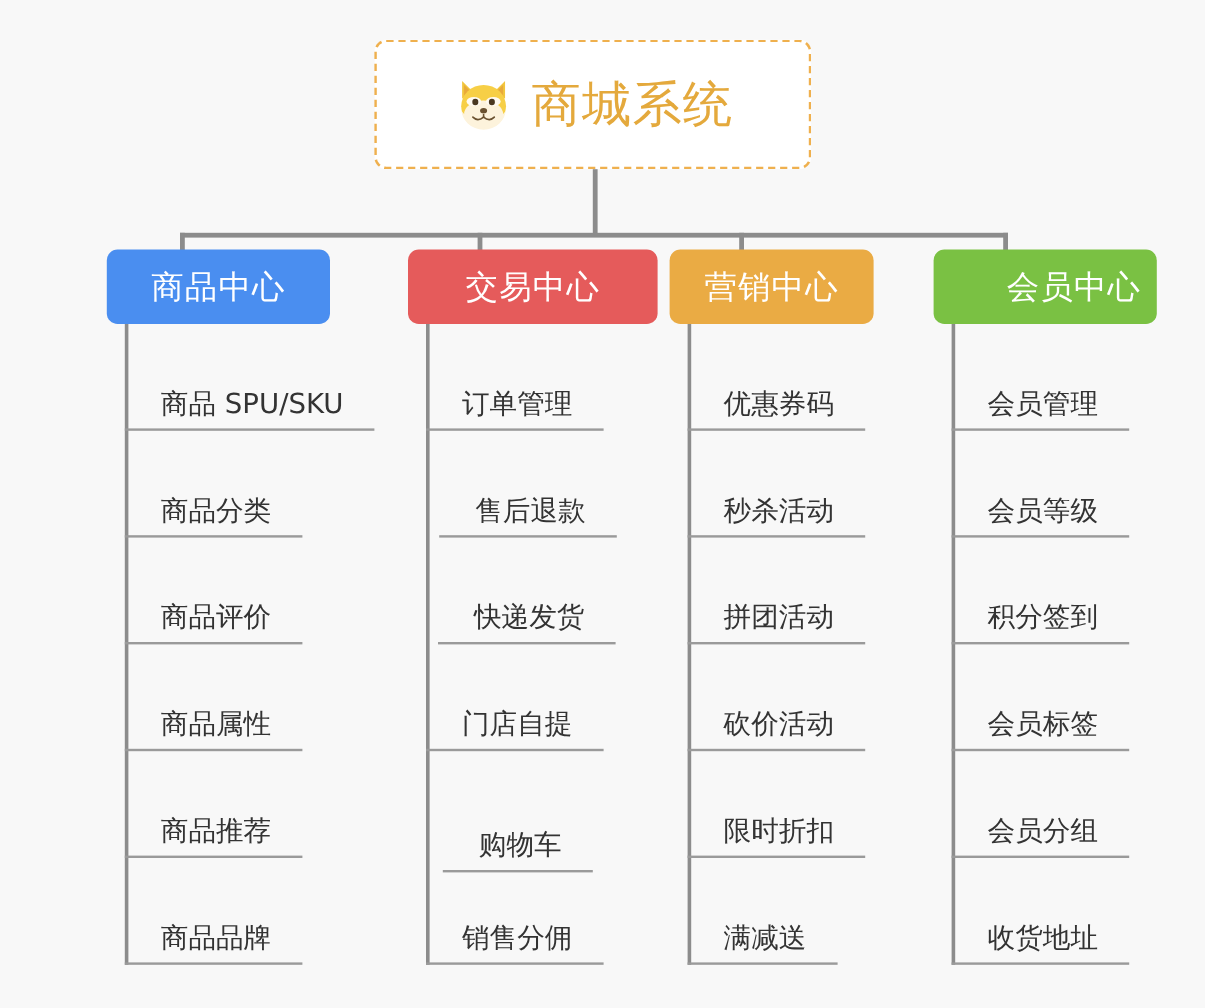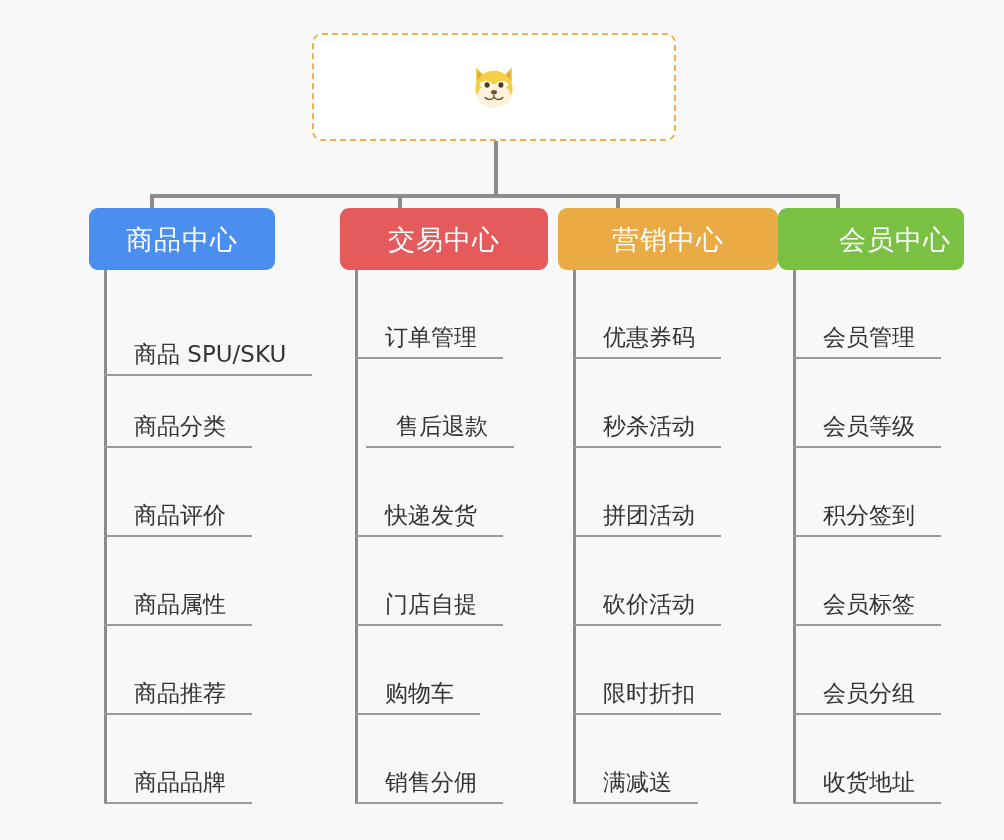--- a/index.html
+++ b/index.html
@@ -112,36 +112,37 @@
       <ellipse cx="32" cy="42" rx="20" ry="14" fill="#fdf3dc"></ellipse>
       <ellipse cx="22" cy="29" rx="7.5" ry="4.6" fill="#fffaf0"></ellipse>
       <ellipse cx="42" cy="29" rx="7.5" ry="4.6" fill="#fffaf0"></ellipse>
       <ellipse cx="23.5" cy="29.5" rx="3.1" ry="3.3" fill="#4a3820"></ellipse>
       <ellipse cx="40.5" cy="29.5" rx="3.1" ry="3.3" fill="#4a3820"></ellipse>
       <ellipse cx="32" cy="38.5" rx="3.6" ry="2.7" fill="#6b5230"></ellipse>
       <path d="M32 41.5 L32 45" stroke="#6b5230" stroke-width="1.6" fill="none"></path>
       <path d="M32 45 q-6 5 -11 0" stroke="#6b5230" stroke-width="1.7" fill="none" stroke-linecap="round"></path>
       <path d="M32 45 q6 5 11 0" stroke="#6b5230" stroke-width="1.7" fill="none" stroke-linecap="round"></path>
     </svg>
+    <div class="root-title" style="color: rgb(228, 169, 60);">商城系统</div>
   </div>
 
   <div class="conn stem" style="background: rgb(140, 140, 140);"></div>
   <div class="conn hbar" style="background: rgb(140, 140, 140);"></div>
   <div class="conn drop" style="left: 150px; background: rgb(140, 140, 140);"></div>
   <div class="conn drop" style="left: 398px; background: rgb(140, 140, 140);"></div>
   <div class="conn drop" style="left: 616px; background: rgb(140, 140, 140);"></div>
   <div class="conn drop" style="left: 836px; background: rgb(140, 140, 140);"></div>
 
   <div class="column" style="left:57px;width:186px;">
     <div class="cat-box" style="background: rgb(74, 142, 240);">
       <span class="cat-label">商品中心</span>
     </div>
     <div class="spine" style="height: 534px;"></div>
     <div class="leaf-list">
-      <div class="leaf" style="top:17px;">
+      <div class="leaf" style="top:0px;">
           <div class="leaf-inner"><span class="leaf-label">商品 SPU/SKU</span></div>
         </div>
       <div class="leaf" style="top:89px;">
           <div class="leaf-inner"><span class="leaf-label">商品分类</span></div>
         </div>
       <div class="leaf" style="top:178px;">
           <div class="leaf-inner"><span class="leaf-label">商品评价</span></div>
         </div>
       <div class="leaf" style="top:267px;">
           <div class="leaf-inner"><span class="leaf-label">商品属性</span></div>
@@ -160,36 +161,36 @@
       <span class="cat-label">交易中心</span>
     </div>
     <div class="spine" style="height: 534px;"></div>
     <div class="leaf-list">
       <div class="leaf" style="top:0px;">
           <div class="leaf-inner"><span class="leaf-label">订单管理</span></div>
         </div>
       <div class="leaf" style="top:89px;padding-left:11px;">
           <div class="leaf-inner"><span class="leaf-label">售后退款</span></div>
         </div>
-      <div class="leaf" style="top:178px;">
+      <div class="leaf" style="top:178px;padding-left:10px;">
           <div class="leaf-inner"><span class="leaf-label">快递发货</span></div>
         </div>
       <div class="leaf" style="top:267px;">
           <div class="leaf-inner"><span class="leaf-label">门店自提</span></div>
         </div>
-      <div class="leaf" style="top:356px;">
+      <div class="leaf" style="top:368px;padding-left:14px;">
           <div class="leaf-inner"><span class="leaf-label">购物车</span></div>
         </div>
       <div class="leaf" style="top:445px;">
           <div class="leaf-inner"><span class="leaf-label">销售分佣</span></div>
         </div>
     </div>
   </div>
 
-  <div class="column" style="left:526px;width:220px;">
+  <div class="column" style="left:526px;width:170px;">
     <div class="cat-box" style="background: rgb(234, 171, 68);">
       <span class="cat-label">营销中心</span>
     </div>
     <div class="spine" style="height: 534px;"></div>
     <div class="leaf-list">
       <div class="leaf" style="top:0px;">
           <div class="leaf-inner"><span class="leaf-label">优惠券码</span></div>
         </div>
       <div class="leaf" style="top:89px;">
           <div class="leaf-inner"><span class="leaf-label">秒杀活动</span></div>

